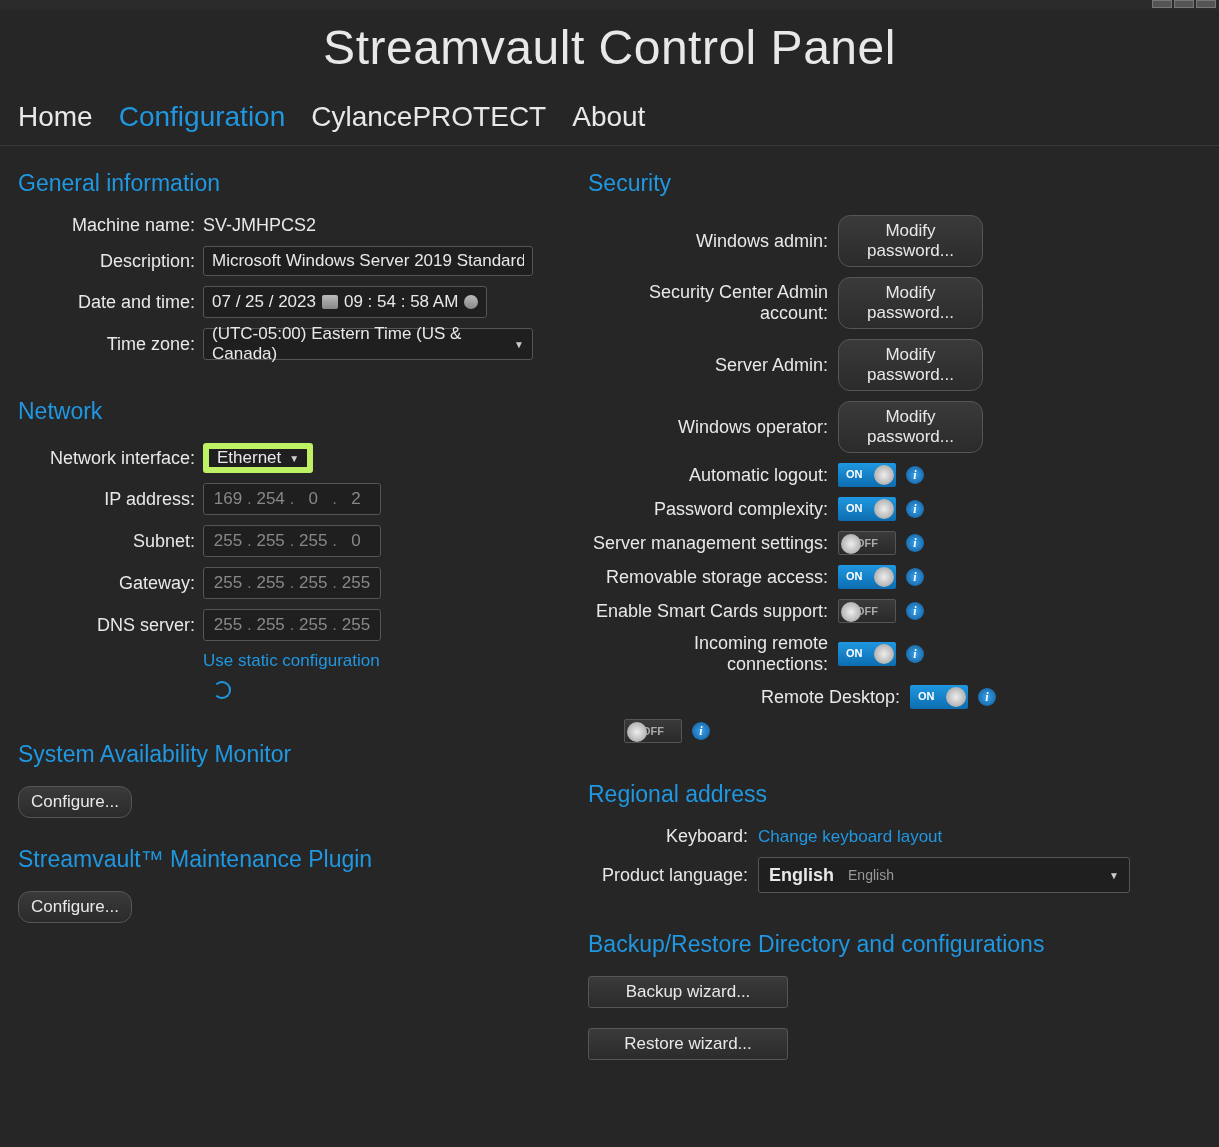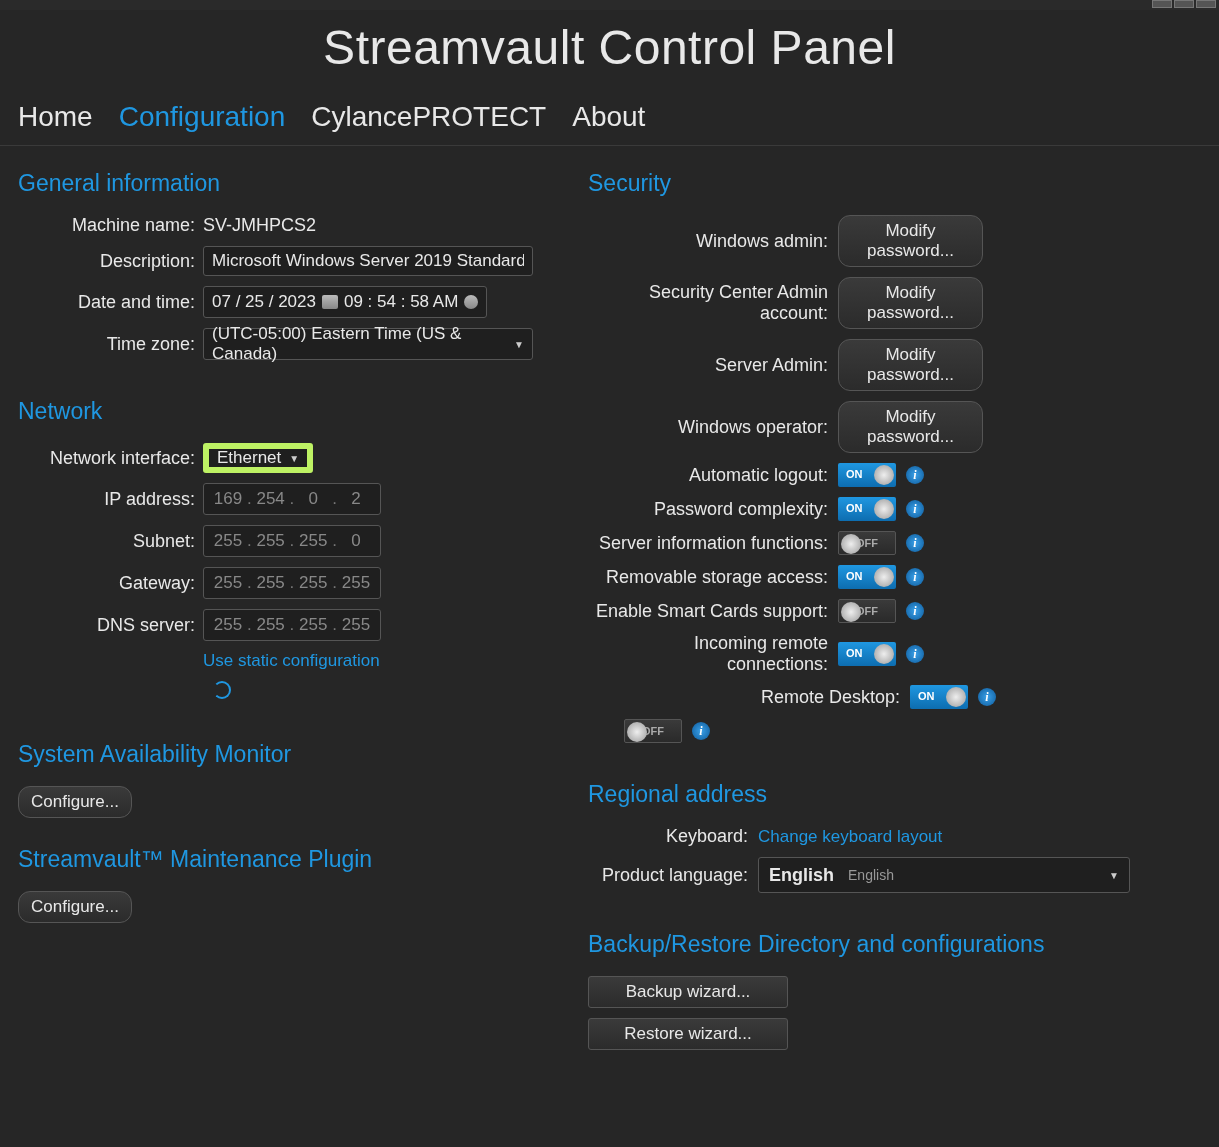--- a/index.html
+++ b/index.html
@@ -415,21 +415,21 @@
     </div>
     <div class="row-r">
       <div class="label-r">Password complexity:</div>
       <span class="toggle on">
           <span class="t-label">ON</span>
           <span class="knob"></span>
         </span>
       <span class="info-icon">i</span>
     </div>
     <div class="row-r">
-      <div class="label-r">Server information functions:</div>
+      <div class="label-r">Server management settings:</div>
       <span class="toggle off">
           <span class="t-label">OFF</span>
           <span class="knob"></span>
         </span>
       <span class="info-icon">i</span>
     </div>
     <div class="row-r">
       <div class="label-r">Removable storage access:</div>
       <span class="toggle on">
           <span class="t-label">ON</span>
@@ -481,16 +481,16 @@
       <div class="label-r2">Product language:</div>
       <div class="lang-select">
         <span class="lang-bold">English</span>
         <span class="lang-sub">English</span>
         <span class="lang-caret">▼</span>
       </div>
     </div>
 
     <div class="spacer"></div>
     <div class="section-title">Backup/Restore Directory and configurations</div>
-    <div style="margin-bottom:10px"><button class="btn-wide">Backup wizard...</button></div>
+    <div style="margin-bottom:20px"><button class="btn-wide">Backup wizard...</button></div>
     <div><button class="btn-wide">Restore wizard...</button></div>
   </div>
 </div>
 
 </body></html>

